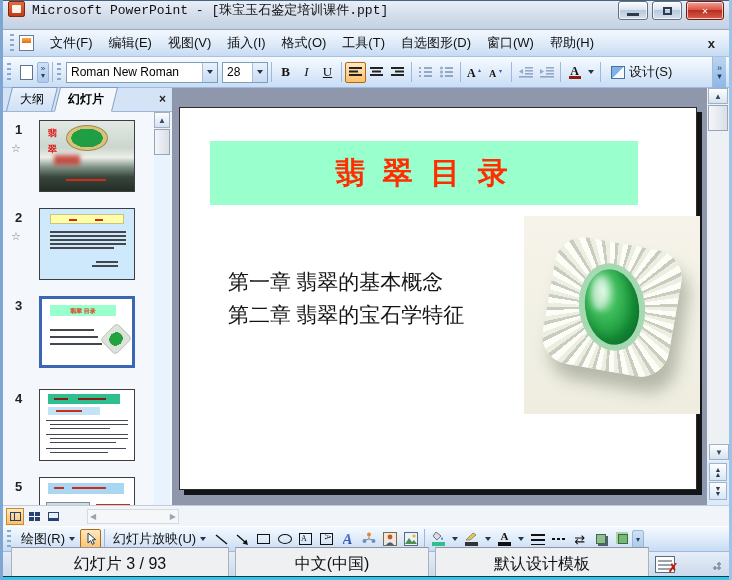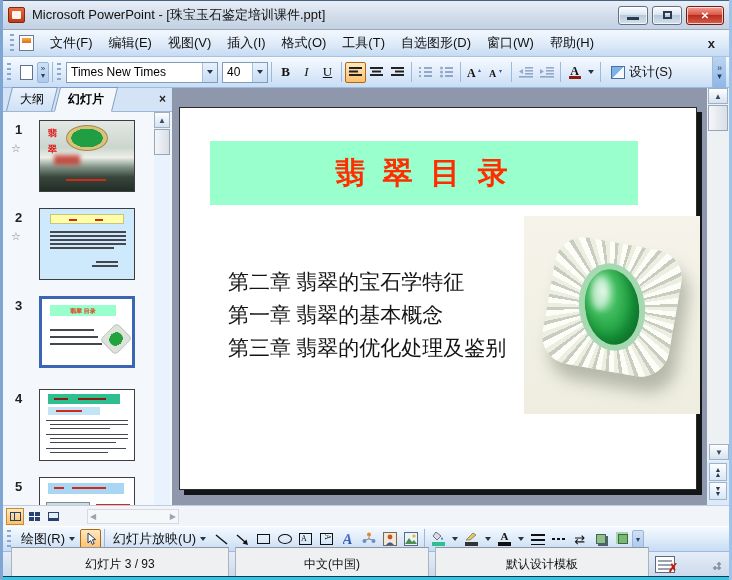--- a/index.html
+++ b/index.html
@@ -4,21 +4,21 @@
 <style>
   * { margin:0; padding:0; box-sizing:border-box; }
   html,body { width:732px; height:580px; font-family:"Liberation Sans", sans-serif; }
   #win { position:relative; width:732px; height:580px; background:#8F97AD; overflow:hidden;
          border-left:3px solid #7FA6D2; border-right:3px solid #9FC2E8; }
 
   
   .titlebar { position:absolute; left:-3px; top:0; width:732px; height:30px;
     background:linear-gradient(180deg,#E9EFF8 0%,#D5DFEC 45%,#C3D1E3 100%);
     border-top:1px solid #45627F; border-bottom:1px solid #98A9BC;
-    display:flex; align-items:center; padding:0 8px; }
+    display:flex; align-items:flex-start; padding:0 8px;font-family:Liberation Mono, monospace; }
   .ppt-icon { width:17px; height:16px; background:linear-gradient(180deg,#E96B3C,#C03A17);
     border:1px solid #7E2A10; border-radius:2px; margin-right:7px; position:relative; }
   .ppt-icon::after { content:""; position:absolute; left:3px; top:3px; width:9px; height:8px;
     background:#FDF4EC; border-radius:1px; }
   .title-text { font-size:13px; color:#111; }
   .winbtns { margin-left:auto; display:flex; gap:4px; }
   .winbtn { width:30px; height:19px; border-radius:3px; border:1px solid #62707F;
     background:linear-gradient(180deg,#FDFEFF 0%,#D9E4F0 45%,#B7C9DC 50%,#D5E2EF 100%);
     display:flex; align-items:center; justify-content:center; font-size:10px; color:#243041;
     box-shadow:inset 0 0 0 1px rgba(255,255,255,.7); }
@@ -190,21 +190,21 @@
   .threebars { width:14px; height:11px; background:repeating-linear-gradient(180deg,#111 0 2px,transparent 2px 5px); }
   .dashbar { width:14px; height:2px; background:repeating-linear-gradient(90deg,#111 0 3px,transparent 3px 5px); }
   .shadow-ic { width:10px; height:10px; background:#8FBF8F; border:1px solid #476947; box-shadow:2px 2px 0 #51606F; }
   .cube-ic { width:10px; height:10px; background:#77B877; border:1px solid #3E6B3E;
     box-shadow:-2px -2px 0 #A9D6A9, -2px 0 0 #A9D6A9, 0 -2px 0 #A9D6A9; margin-left:3px;}
 
   
   .statusbar { position:absolute; left:0; top:552px; width:726px; height:24px;
     background:linear-gradient(180deg,#E5EDF8,#CCDAEC); display:flex; align-items:center; padding:0 8px; gap:6px; }
   .status-panel { height:35px; border:1px solid #AAB2BE; border-top-color:#8C96A4; background:#EFF0F2;
-    display:flex; align-items:center; justify-content:center; font-size:12px; color:#101010; }
+    display:flex; align-items:center; justify-content:center; font-size:16px; color:#101010; }
   .sp1 { width:218px; } .sp2 { width:214px; } .sp3 { width:194px; }
   .spell-ic { position:relative; width:20px; height:17px; background:#FDFDFD; border:1px solid #5A6A80; }
   .spell-ic::before { content:""; position:absolute; left:2px; top:3px; width:14px; height:2px;
     box-shadow:0 0 0 0 #888, 0 4px 0 0 #9AA2AC, 0 8px 0 0 #9AA2AC; background:#9AA2AC; }
   .spell-x { position:absolute; right:-4px; bottom:-3px; color:#C21807; font-weight:bold; font-size:12px; }
   .resize-grip { margin-left:auto; width:12px; height:12px;
     background:
       radial-gradient(circle at 10px 10px,#8A94A4 1.5px,transparent 2px),
       radial-gradient(circle at 6px 10px,#8A94A4 1.5px,transparent 2px),
       radial-gradient(circle at 10px 6px,#8A94A4 1.5px,transparent 2px); }
@@ -252,27 +252,27 @@
     <span class="tb-btn">
         <span class="newslide-icon"></span>
       </span>
     <span class="mini-chevron">
         <span>»</span>
         <span>▾</span>
       </span>
     <span class="sep"></span>
     <span class="grip"></span>
     <span class="combo" style="width:152px">
-      <span class="cval">Times New Times</span>
+      <span class="cval">Roman New Roman</span>
       <span class="drop">
           <span class="tri-down"></span>
         </span>
     </span>
     <span class="combo" style="width:46px; margin-left:4px">
-      <span class="cval">40</span>
+      <span class="cval">28</span>
       <span class="drop">
           <span class="tri-down"></span>
         </span>
     </span>
     <span class="sep"></span>
     <span class="tb-btn bld">B</span>
     <span class="tb-btn itl">I</span>
     <span class="tb-btn und">U</span>
     <span class="sep"></span>
     <span class="tb-btn sel">
@@ -478,23 +478,22 @@
       <div class="scr-thumb"></div>
     </div>
   </div>
 
   <div class="workspace">
     <div class="slide">
       <div class="banner">
         <span class="banner-title">翡 翠 目 录</span>
       </div>
       <div class="toc">
+        <div>第一章 翡翠的基本概念</div>
         <div>第二章 翡翠的宝石学特征</div>
-        <div>第一章 翡翠的基本概念</div>
-        <div>第三章 翡翠的优化处理及鉴别</div>
       </div>
       <div class="jade-photo">
         <div class="jade-burst"></div>
         <div class="jade-stone"></div>
       </div>
     </div>
   </div>
 
   <div class="vscroll">
     <div class="scr-btn">▲</div>

